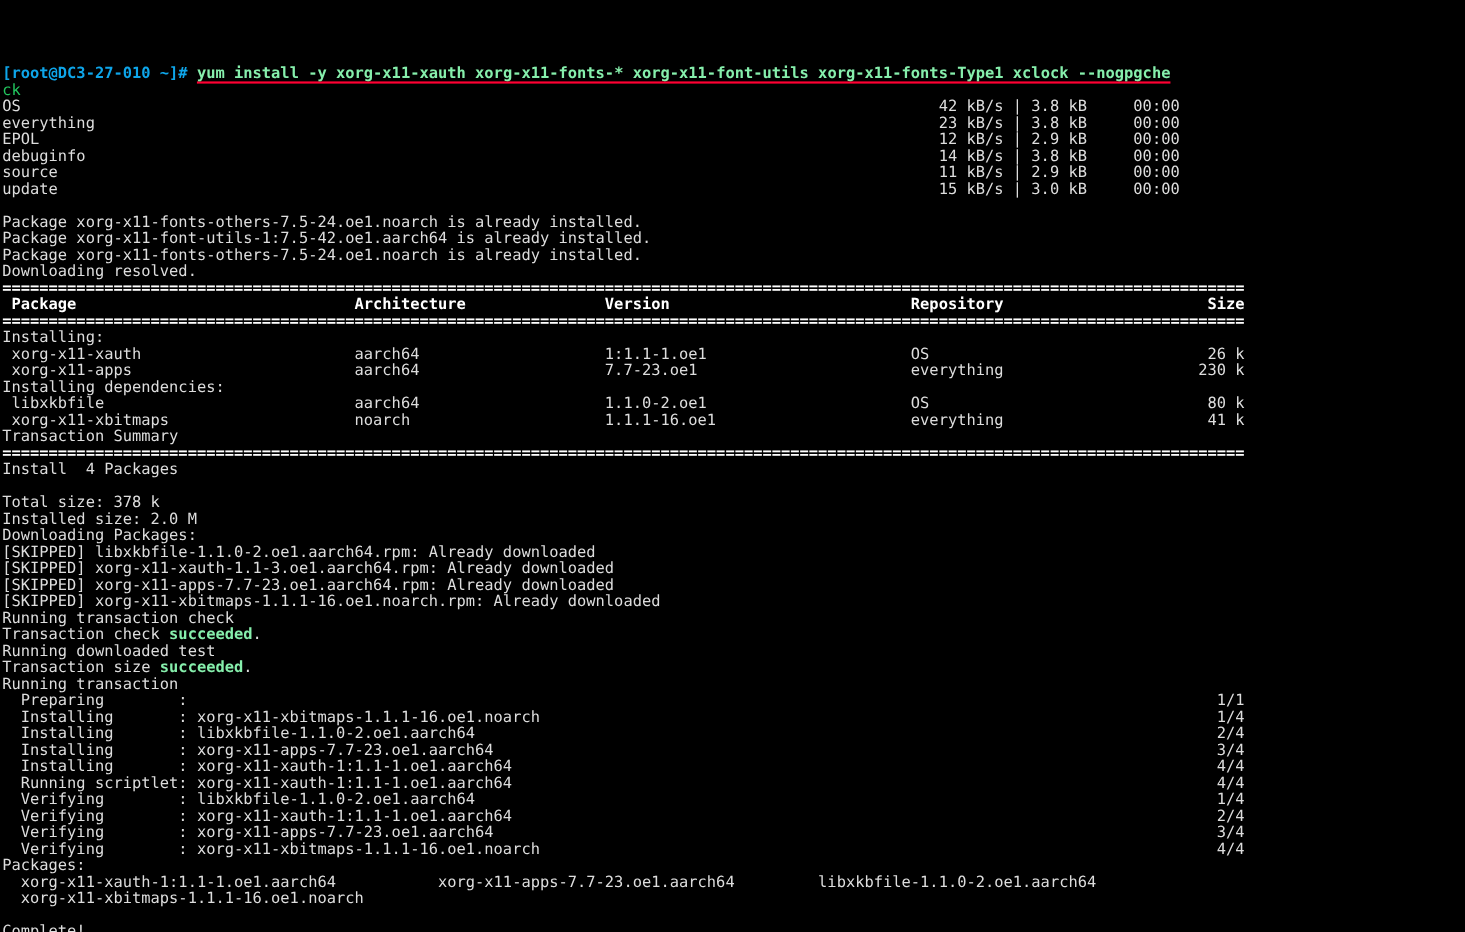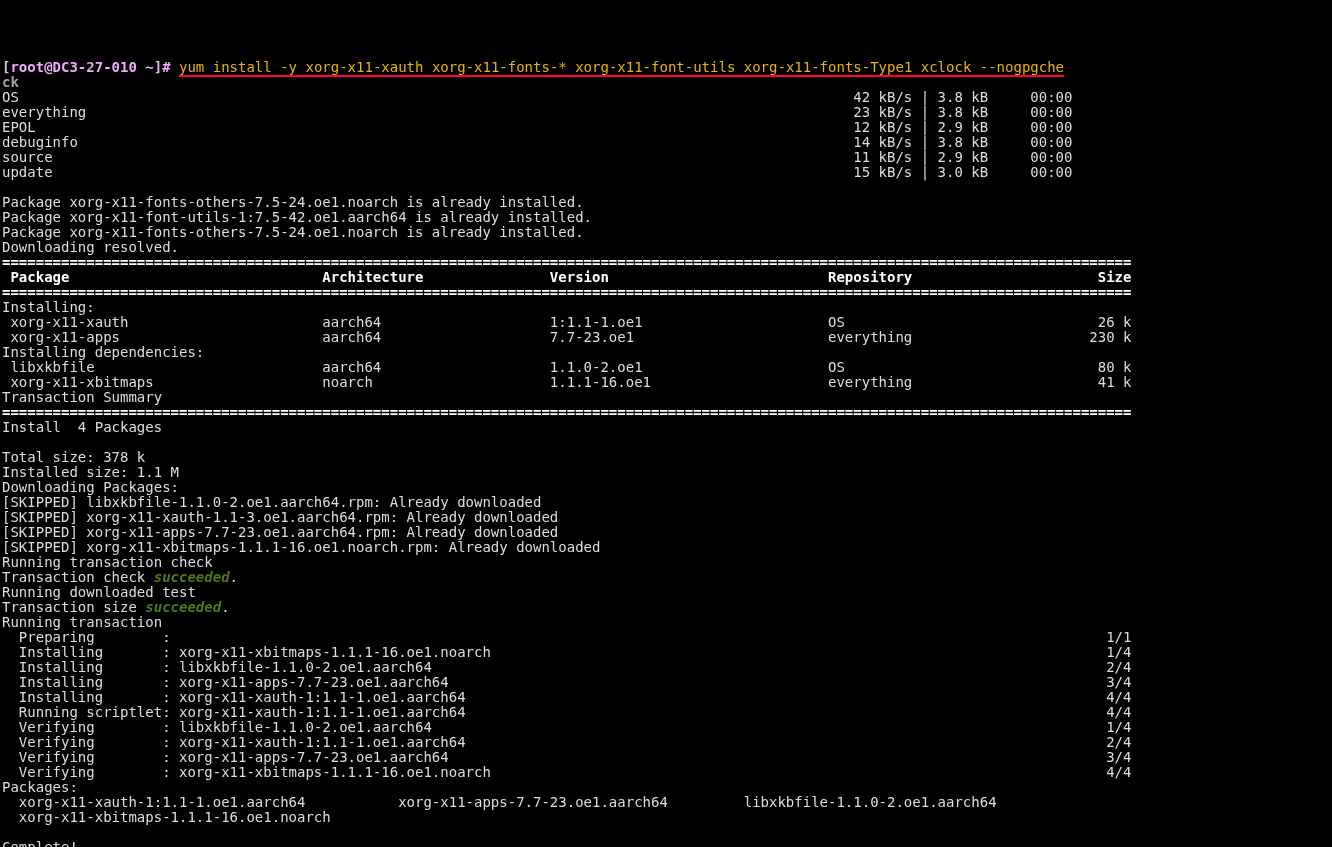--- a/index.html
+++ b/index.html
@@ -8,24 +8,24 @@
     color: #ddd;
     font-family: "DejaVu Sans Mono", "Menlo", "Consolas", monospace;
     font-size: 14px;
     line-height: 15px;
     width: 1332px;
     height: 847px;
     white-space: pre;
     overflow: hidden;
   }
   .term { padding: 0px 2px; }
-  .bold { font-weight: 700; color: #f0abfc; }
-  .cmd  { color: #eab308; font-weight: 400; text-decoration: underline; text-decoration-color:#ff0033; text-decoration-thickness:2px; text-underline-offset:3px; }
-  .cmd2 { color:#a3a3a3; font-weight:700;}
-  .green{ color: #4d7c0f; font-weight: 700; font-style: italic;}
+  .bold { font-weight: 700; color: #0ea5e9; }
+  .cmd  { color: #86efac; font-weight: 700; text-decoration: underline; text-decoration-color:#ff0033; text-decoration-thickness:2px; text-underline-offset:3px; }
+  .cmd2 { color:#22c55e; font-weight:400;}
+  .green{ color: #86efac; font-weight: 700;}
   .hdr  { color:#fff; font-weight:700;}
 </style>
 </head>
 <body>
 
 
 <div class="term"><span class="bold">[root@DC3-27-010 ~]# </span><span class="cmd">yum install -y xorg-x11-xauth xorg-x11-fonts-* xorg-x11-font-utils xorg-x11-fonts-Type1 xclock --nogpgche</span>
 <span class="cmd2">ck</span>
 <span id="repos">OS                                                                                                   42 kB/s | 3.8 kB     00:00
 everything                                                                                           23 kB/s | 3.8 kB     00:00
@@ -45,21 +45,21 @@
  xorg-x11-xauth                       aarch64                    1:1.1-1.oe1                      OS                              26 k
  xorg-x11-apps                        aarch64                    7.7-23.oe1                       everything                     230 k
 Installing dependencies:
  libxkbfile                           aarch64                    1.1.0-2.oe1                      OS                              80 k
  xorg-x11-xbitmaps                    noarch                     1.1.1-16.oe1                     everything                      41 k</span>
 <span>Transaction Summary</span>
 <span class="hdr">======================================================================================================================================</span>
 <span>Install  4 Packages</span>
 
 <span id="totals">Total size: 378 k
-Installed size: 1.1 M
+Installed size: 2.0 M
 Downloading Packages:
 </span><span id="skipped">[SKIPPED] libxkbfile-1.1.0-2.oe1.aarch64.rpm: Already downloaded
 [SKIPPED] xorg-x11-xauth-1.1-3.oe1.aarch64.rpm: Already downloaded
 [SKIPPED] xorg-x11-apps-7.7-23.oe1.aarch64.rpm: Already downloaded
 [SKIPPED] xorg-x11-xbitmaps-1.1.1-16.oe1.noarch.rpm: Already downloaded
 </span><span>Running transaction check</span>
 <span><span>Transaction check </span><span class="green">succeeded</span><span>.</span></span>
 <span>Running downloaded test</span>
 <span><span>Transaction size </span><span class="green">succeeded</span><span>.</span></span>
 <span>Running transaction</span>

